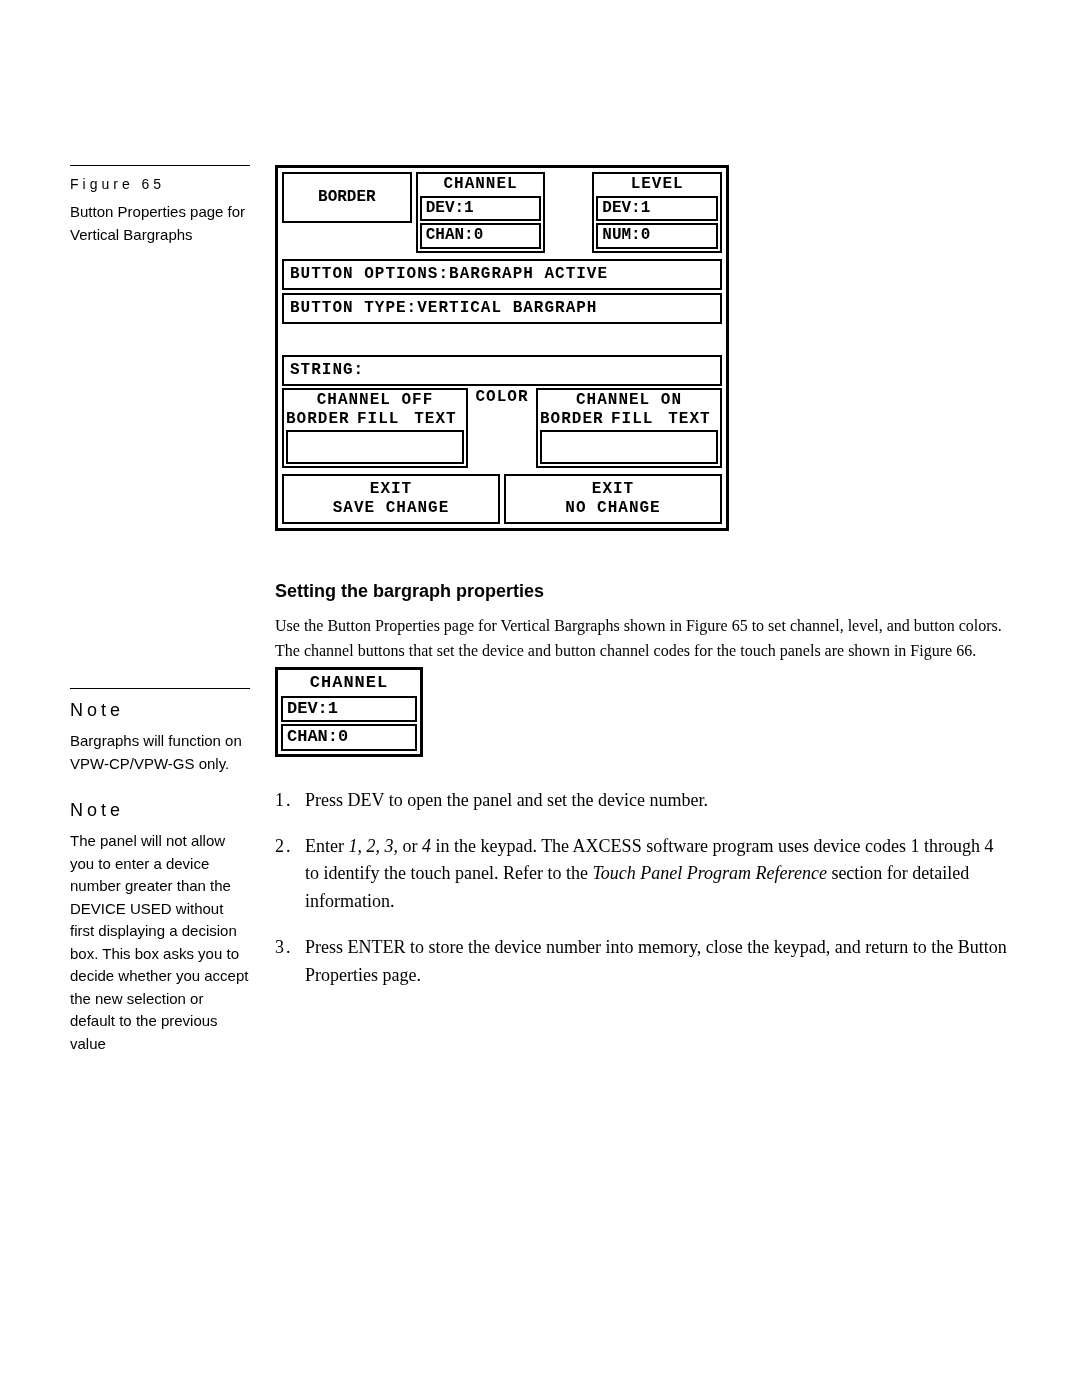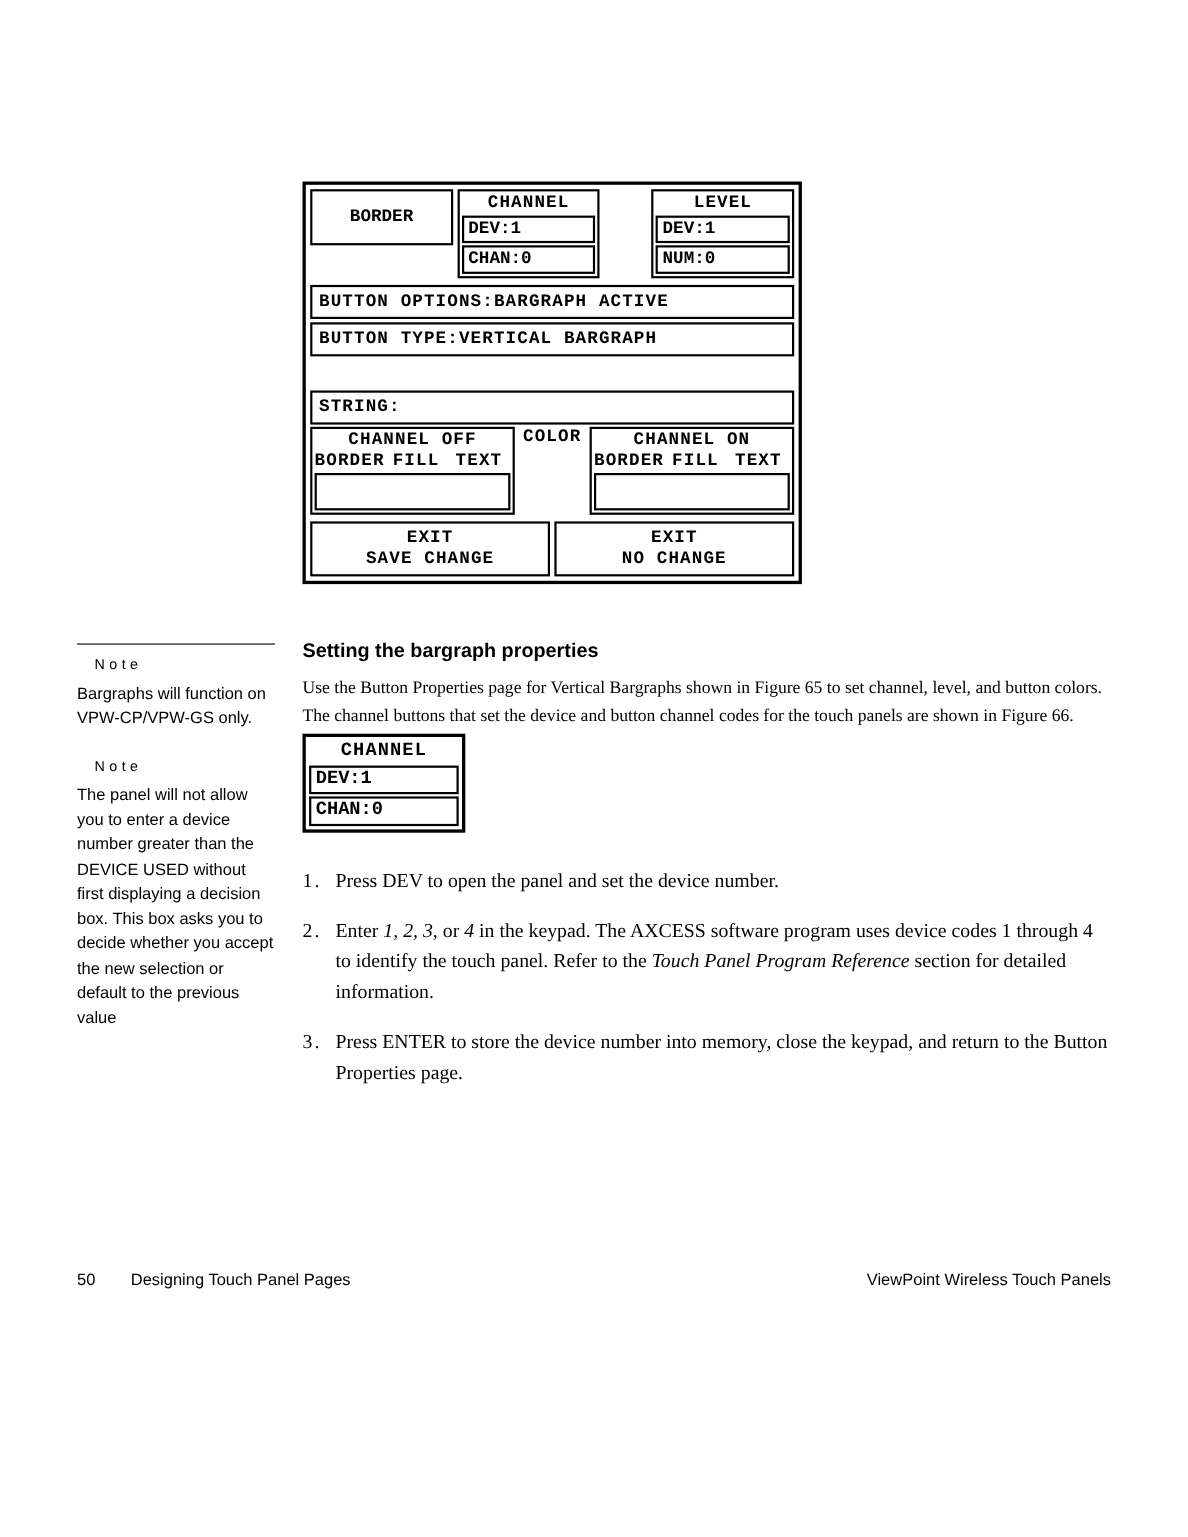--- a/index.html
+++ b/index.html
@@ -28,23 +28,22 @@
     padding-top: 8px;
     margin-bottom: 22px;
   }
   .sidebar .figlabel {
     letter-spacing: 4px;
     font-size: 14px;
     margin-bottom: 6px;
   }
   .sidebar .notelabel {
     letter-spacing: 4px;
-    font-size: 13px;
+    font-size: 18px;
     margin-bottom: 6px;
-    margin-left: 16px;
   }
   .main {
     margin-left: 205px;
   }
   .panel {
     border: 3px solid #000;
     width: 440px;
     padding: 4px;
     font-family: 'Courier New', monospace;
     font-weight: bold;
@@ -147,20 +146,24 @@
   }
   .footer .pn { margin-right: 28px; }
   .clearfix::after { content:""; display:block; clear:both; }
 </style>
 </head>
 <body>
 
 <div class="page">
 
   <div class="sidebar">
+    <div class="block">
+      <div class="figlabel">Figure 65</div>
+      <div>Button Properties page for Vertical Bargraphs</div>
+    </div>
     <div style="height:420px"></div>
     <div class="block">
       <div class="notelabel">Note</div>
       <div>Bargraphs will function on VPW-CP/VPW-GS only.</div>
     </div>
     <div>
       <div class="notelabel">Note</div>
       <div>The panel will not allow you to enter a device number greater than the DEVICE USED without first displaying a decision box. This box asks you to decide whether you accept the new selection or default to the previous value</div>
     </div>
   </div>
@@ -255,21 +258,14 @@
       <li>
         <span class="num">3.</span>
         <span>Press ENTER to store the device number into memory, close the keypad, and return to the Button Properties page.</span>
       </li>
     </ol>
 
   </div>
 
   <div class="clearfix"></div>
 
-  <div class="footer">
-    <div>
-      <span class="pn">50</span>
-      <span>Designing Touch Panel Pages</span>
-    </div>
-    <div>ViewPoint Wireless Touch Panels</div>
-  </div>
 
 </div>
 
 </body></html>

